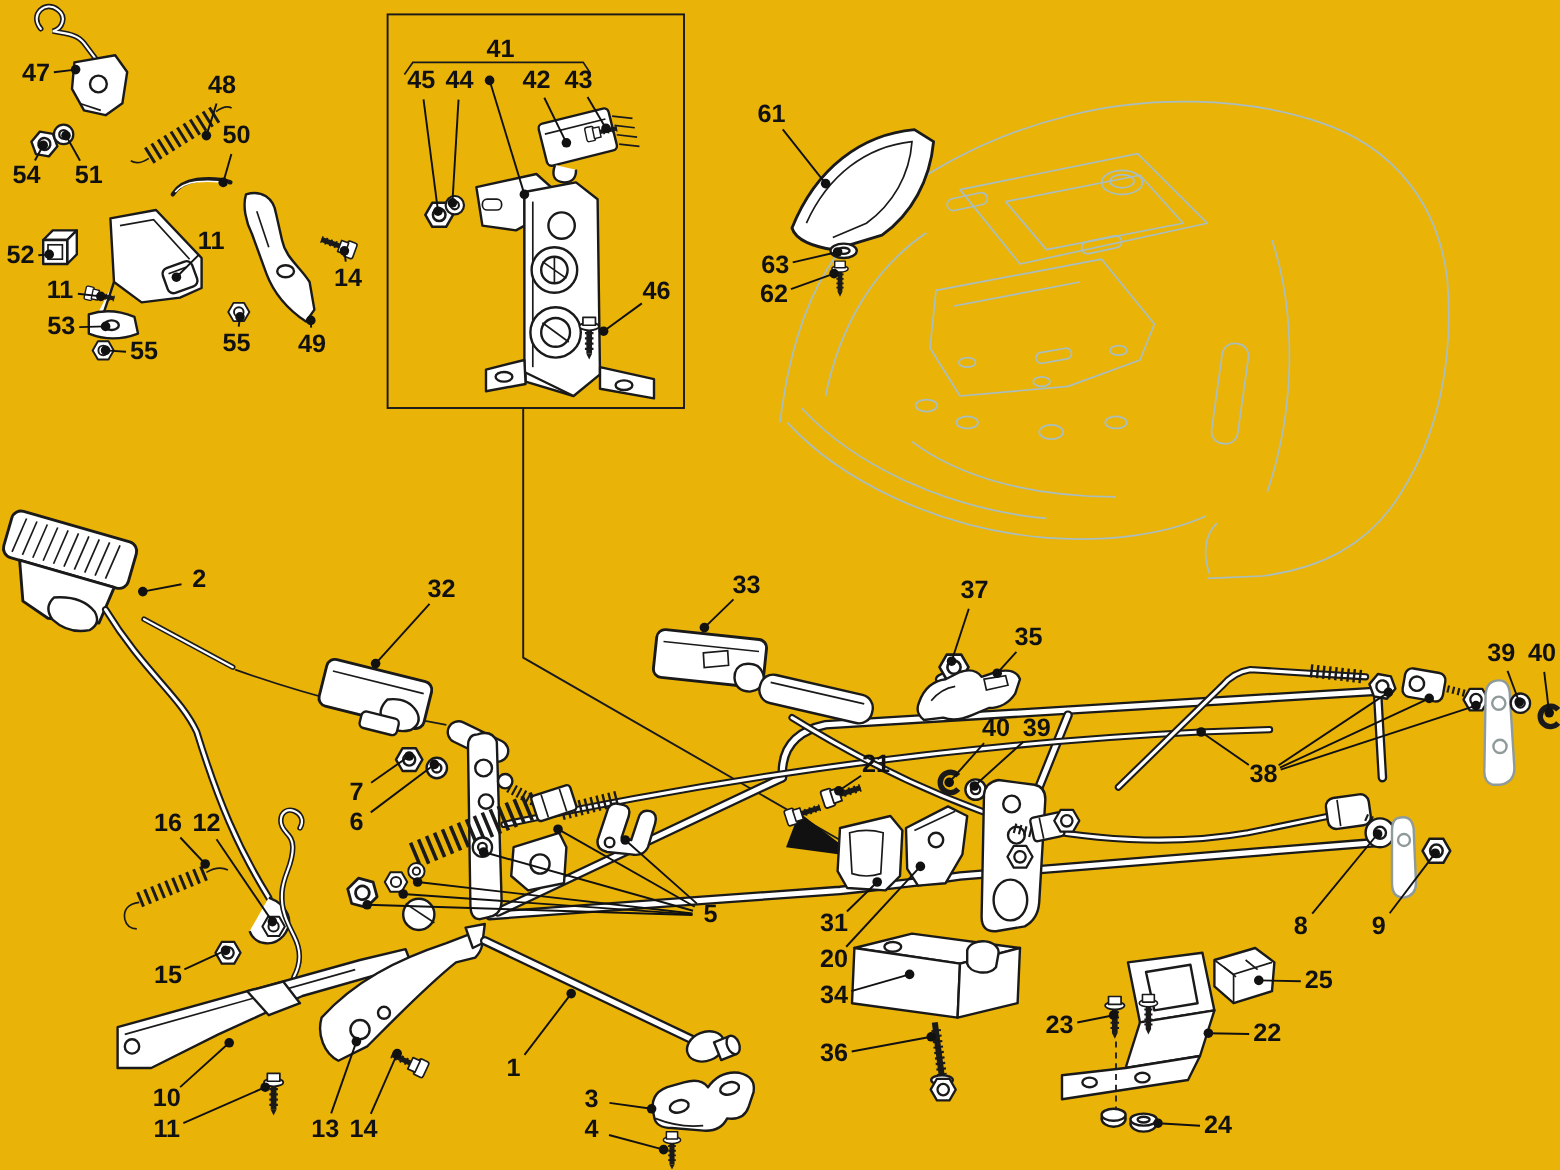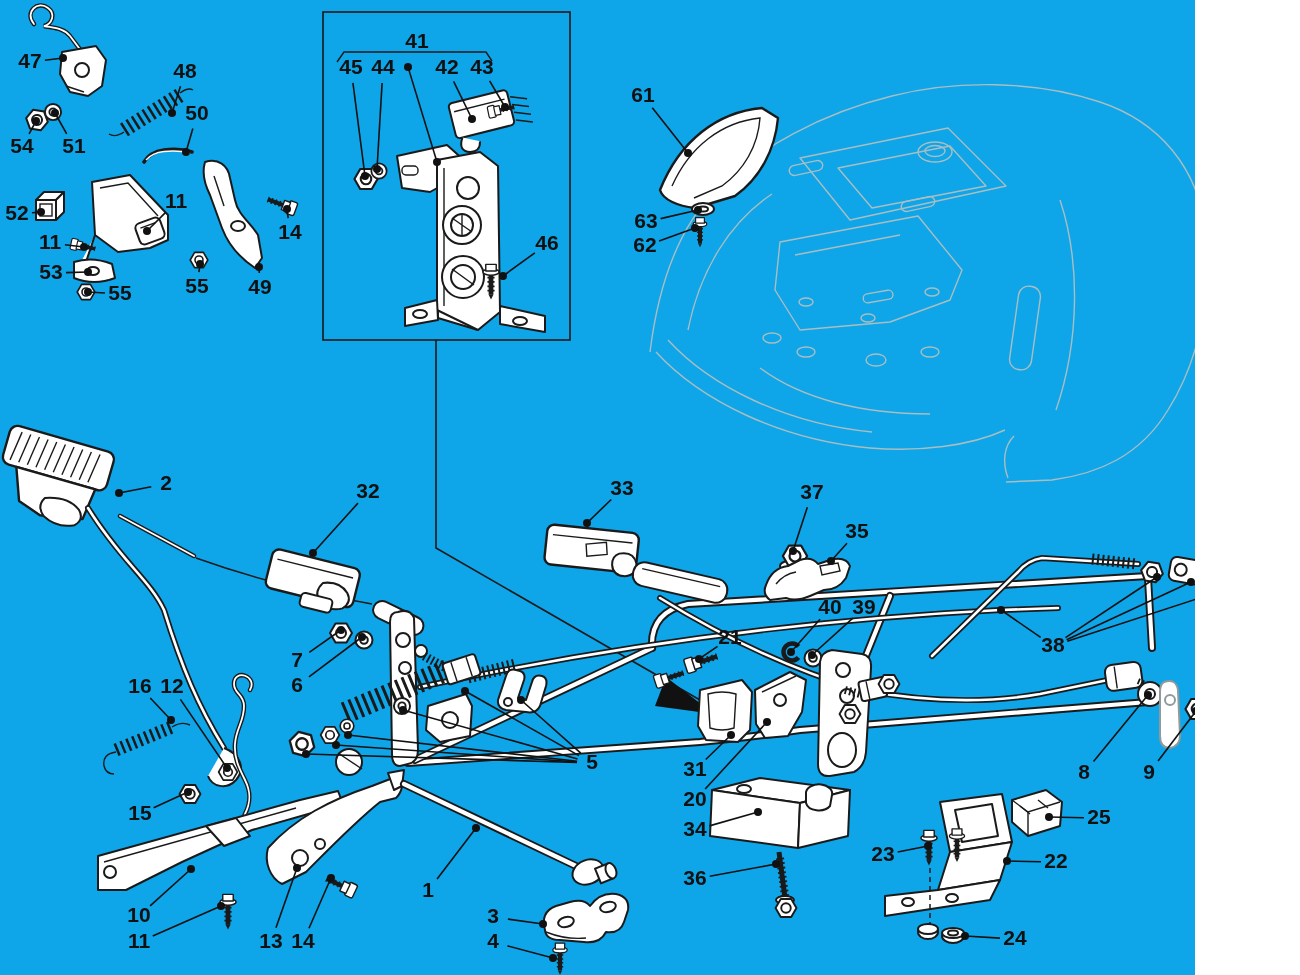--- a/index.html
+++ b/index.html
@@ -1,16 +1,16 @@
 <!DOCTYPE html>
 <html><head>
 <meta charset="utf-8">
 <style>
   html,body{margin:0;padding:0;background:#fff;}
-  #stage{position:relative;width:1195px;height:975px;background:#0ea5e9;overflow:hidden;
+  #stage{position:relative;width:1300px;height:975px;background:#eab308;overflow:hidden;
          font-family:"Liberation Sans",sans-serif;}
   svg{position:absolute;left:0;top:0;}
   .p{fill:#fff;stroke:#1a1a1a;stroke-width:2;stroke-linejoin:round;}
   .p15{stroke-width:1.5;}
   .pd{fill:#fff;stroke:#1a1a1a;stroke-width:2.4;stroke-linejoin:round;}
   .thin{stroke:#1a1a1a;fill:none;stroke-width:1.4;}
   .ghost{stroke:#a9bec1;fill:none;stroke-width:1.4;stroke-linejoin:round;}
   .gray{fill:#fff;stroke:#8f9a9b;stroke-width:2;stroke-linejoin:round;}
   .tube{stroke:#1a1a1a;stroke-width:8;fill:none;stroke-linecap:round;}
   .tube-i{stroke:#fff;stroke-width:4.2;fill:none;stroke-linecap:round;}

